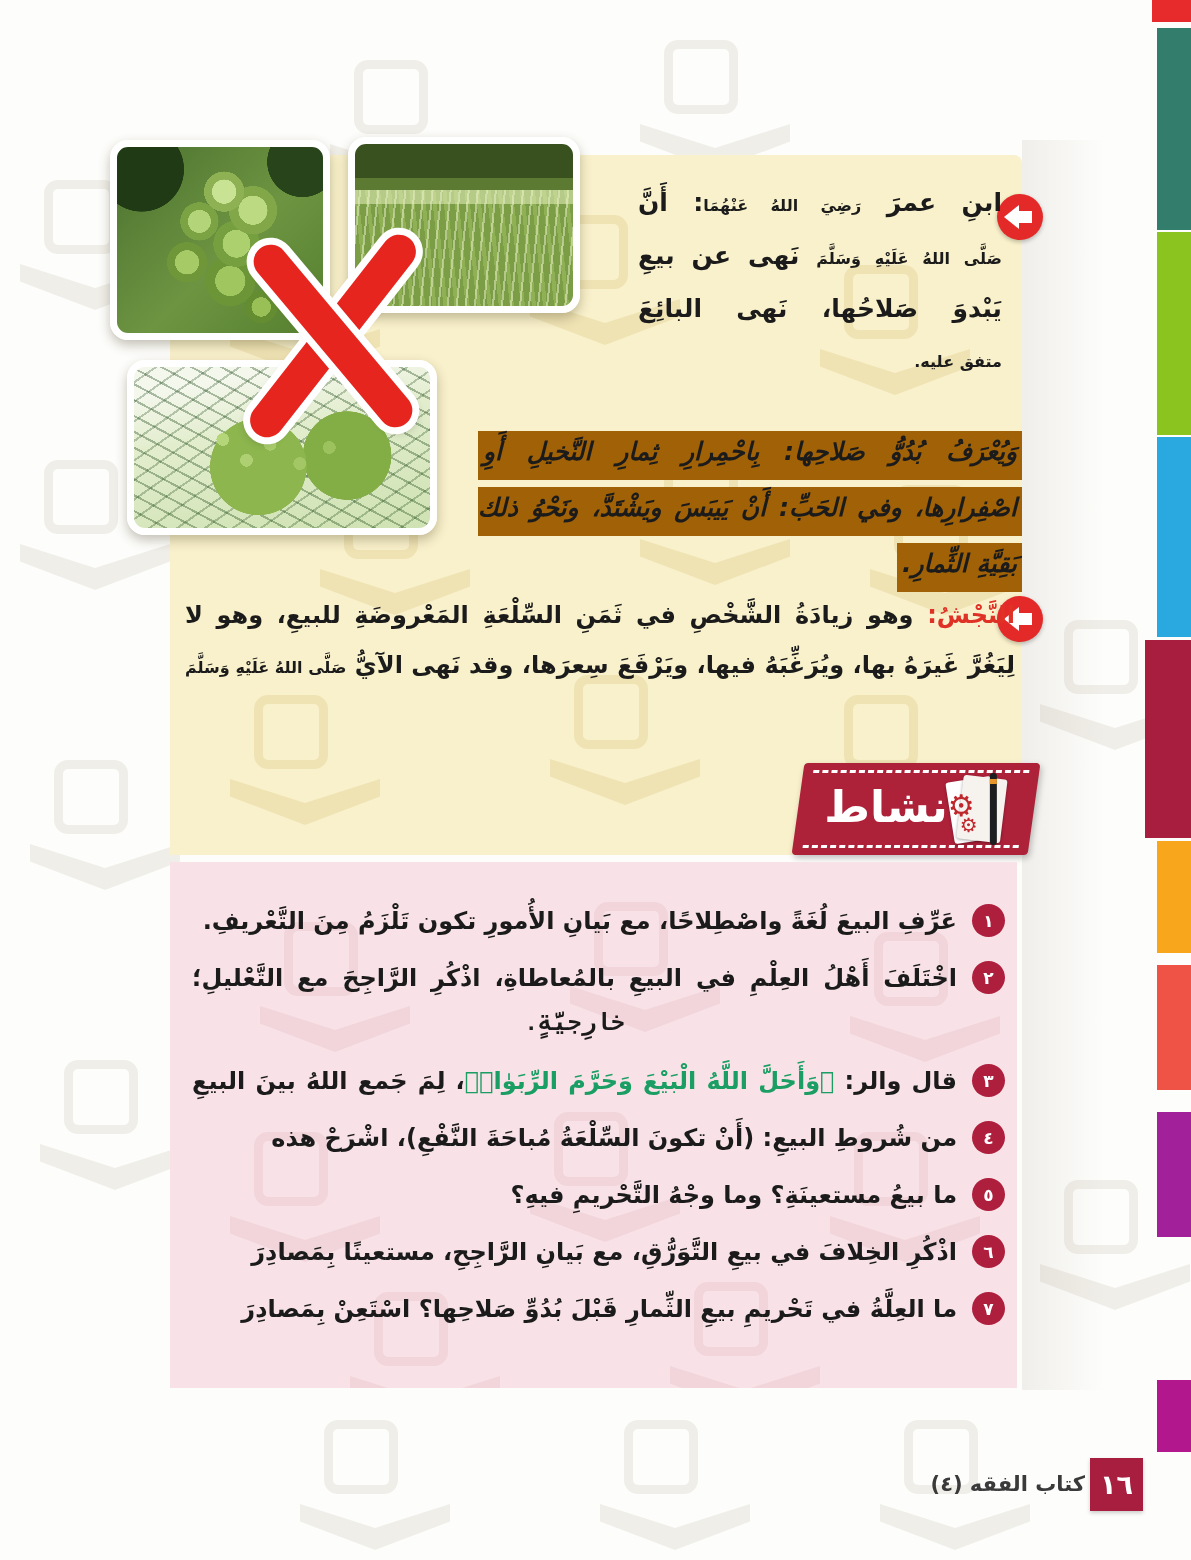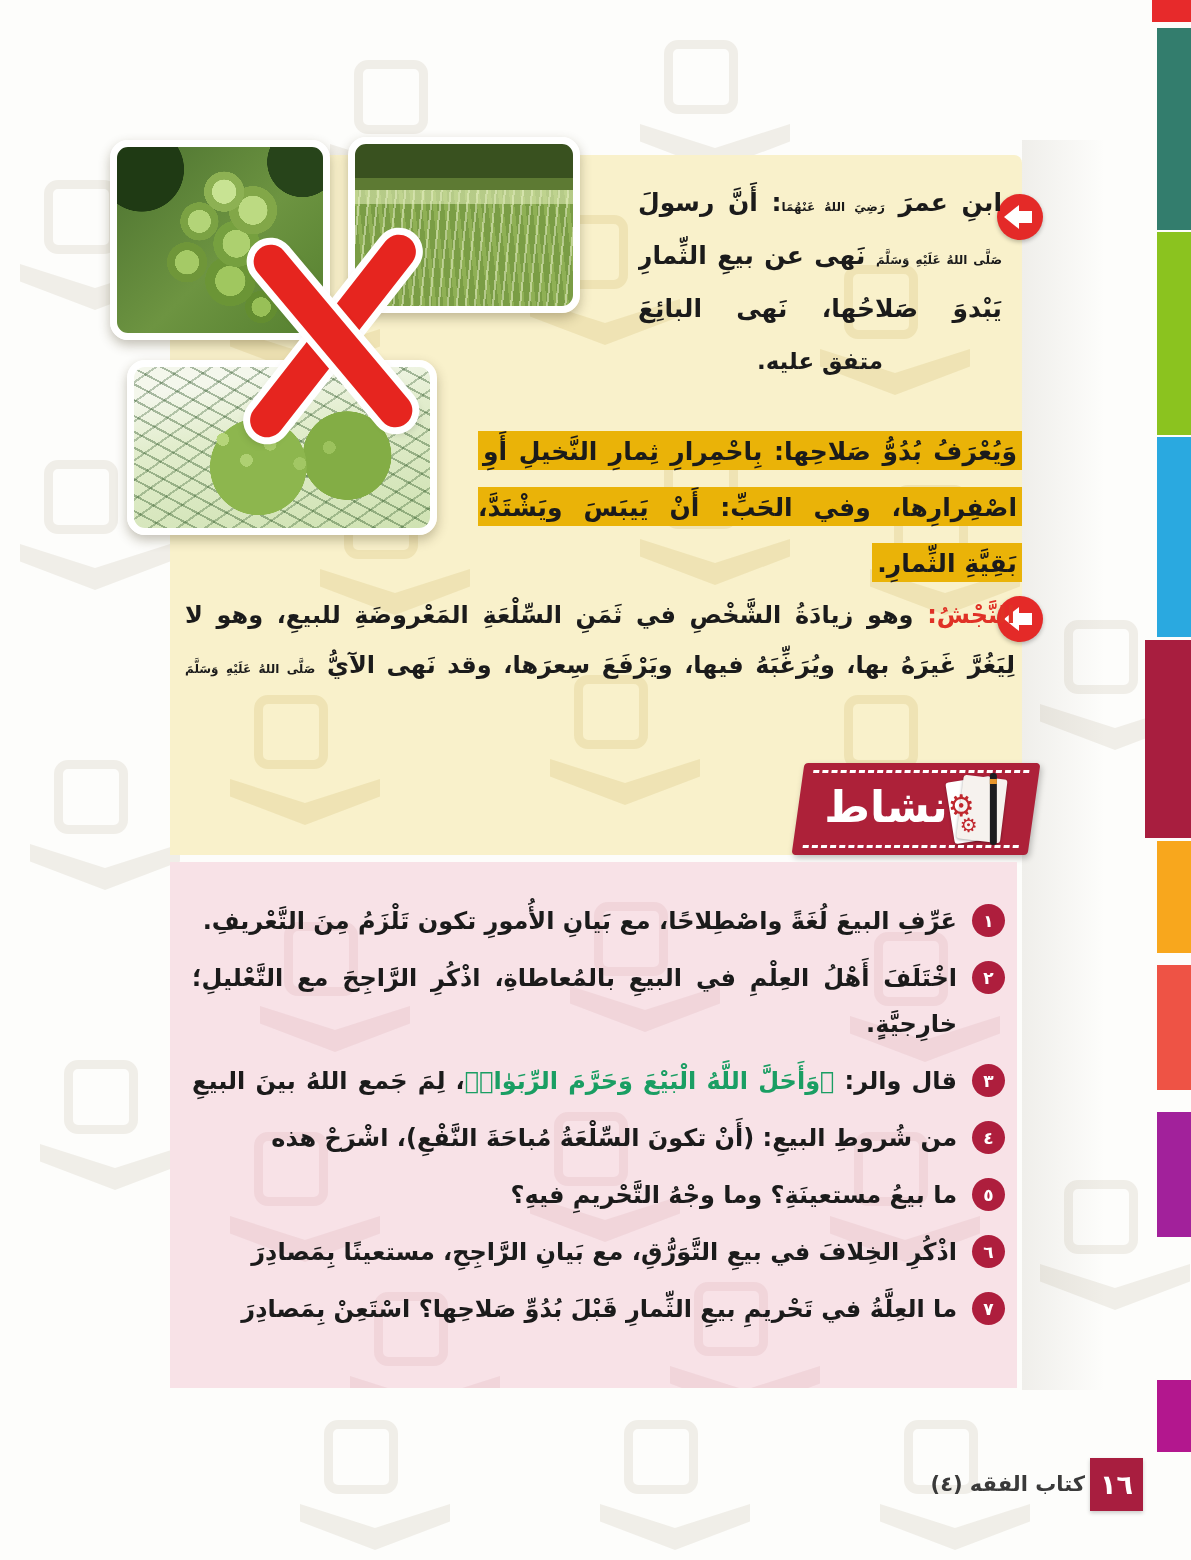--- a/index.html
+++ b/index.html
@@ -74,27 +74,27 @@
           border-right:15px solid #fff;}
   .bullet .arr-tail{position:absolute;left:21px;top:17px;width:14px;height:12px;background:#fff;}
 
   
   .ar{direction:rtl;color:#1b1b1b;font-weight:bold;}
   .line{overflow:hidden;}
   .jl{text-align:justify;text-align-last:justify;}
   .hadith{position:absolute;left:638px;top:176px;width:364px;font-size:25px;}
   .hadith .line{line-height:53px;height:53px;}
   .red-title{color:#d22127;}
-  .hon{font-size:12px;font-weight:bold;}
-  .attr-left{text-align:center;font-size:23px;line-height:46px;}
+  .hon{font-size:16px;font-weight:bold;}
+  .attr-left{text-align:right;font-size:16px;line-height:46px;}
 
   .highlight-block{position:absolute;left:478px;top:424px;width:544px;font-size:25px;}
   .highlight-block .line{line-height:56px;height:56px;}
   .highlight-block .line.last{text-align:right;}
-  mark{background:#eab308;color:inherit;padding:6px 5px 4px 5px;}
+  mark{background:#a16207;color:inherit;padding:6px 5px 20px 5px;font-style:italic;}
 
   .najsh{position:absolute;left:185px;top:590px;width:830px;font-size:24px;}
   .najsh .line{line-height:50px;height:50px;}
   .najsh-term{color:#e03126;}
 
   
   .banner{position:absolute;left:798px;top:763px;width:236px;height:92px;background:#ad2139;
           transform:skewX(-8deg);border-radius:4px;box-shadow:2px 3px 6px rgba(0,0,0,.25);}
   .banner:before,.banner:after{content:"";position:absolute;left:10px;right:10px;border-top:3px dashed #fff;}
   .banner:before{top:7px;} .banner:after{bottom:7px;}
@@ -112,21 +112,21 @@
 
   
   .questions{position:absolute;inset:0;padding:36px 12px 0 22px;box-sizing:border-box;}
   .qrow{display:flex;direction:rtl;align-items:flex-start;margin-bottom:11px;}
   .qnum{flex:0 0 33px;width:33px;height:33px;border-radius:50%;background:#ae1e3d;color:#fff;
         font-size:17px;font-weight:bold;display:flex;align-items:center;justify-content:center;
         margin-left:15px;margin-top:6px;}
   .qtext{flex:1;direction:rtl;font-size:24px;font-weight:bold;color:#1b1b1b;}
   .qtext .line{line-height:46px;height:46px;}
   .qtext .rl{text-align:right;}
-  .qtext .ll{text-align:right;}
+  .qtext .ll{text-align:center;font-family:Liberation Mono, monospace;}
   .quran{color:#1a9e63;}
 
   
   .footer-label{position:absolute;right:106px;top:1472px;direction:rtl;font-size:21px;
                 font-weight:bold;color:#3a3a3a;}
   .page-square{position:absolute;left:1090px;top:1458px;width:53px;height:53px;background:#a81e3f;
                color:#fff;font-size:27px;font-weight:bold;display:flex;align-items:center;
                justify-content:center;box-shadow:0 2px 4px rgba(0,0,0,.2);}
 </style>
 </head>

